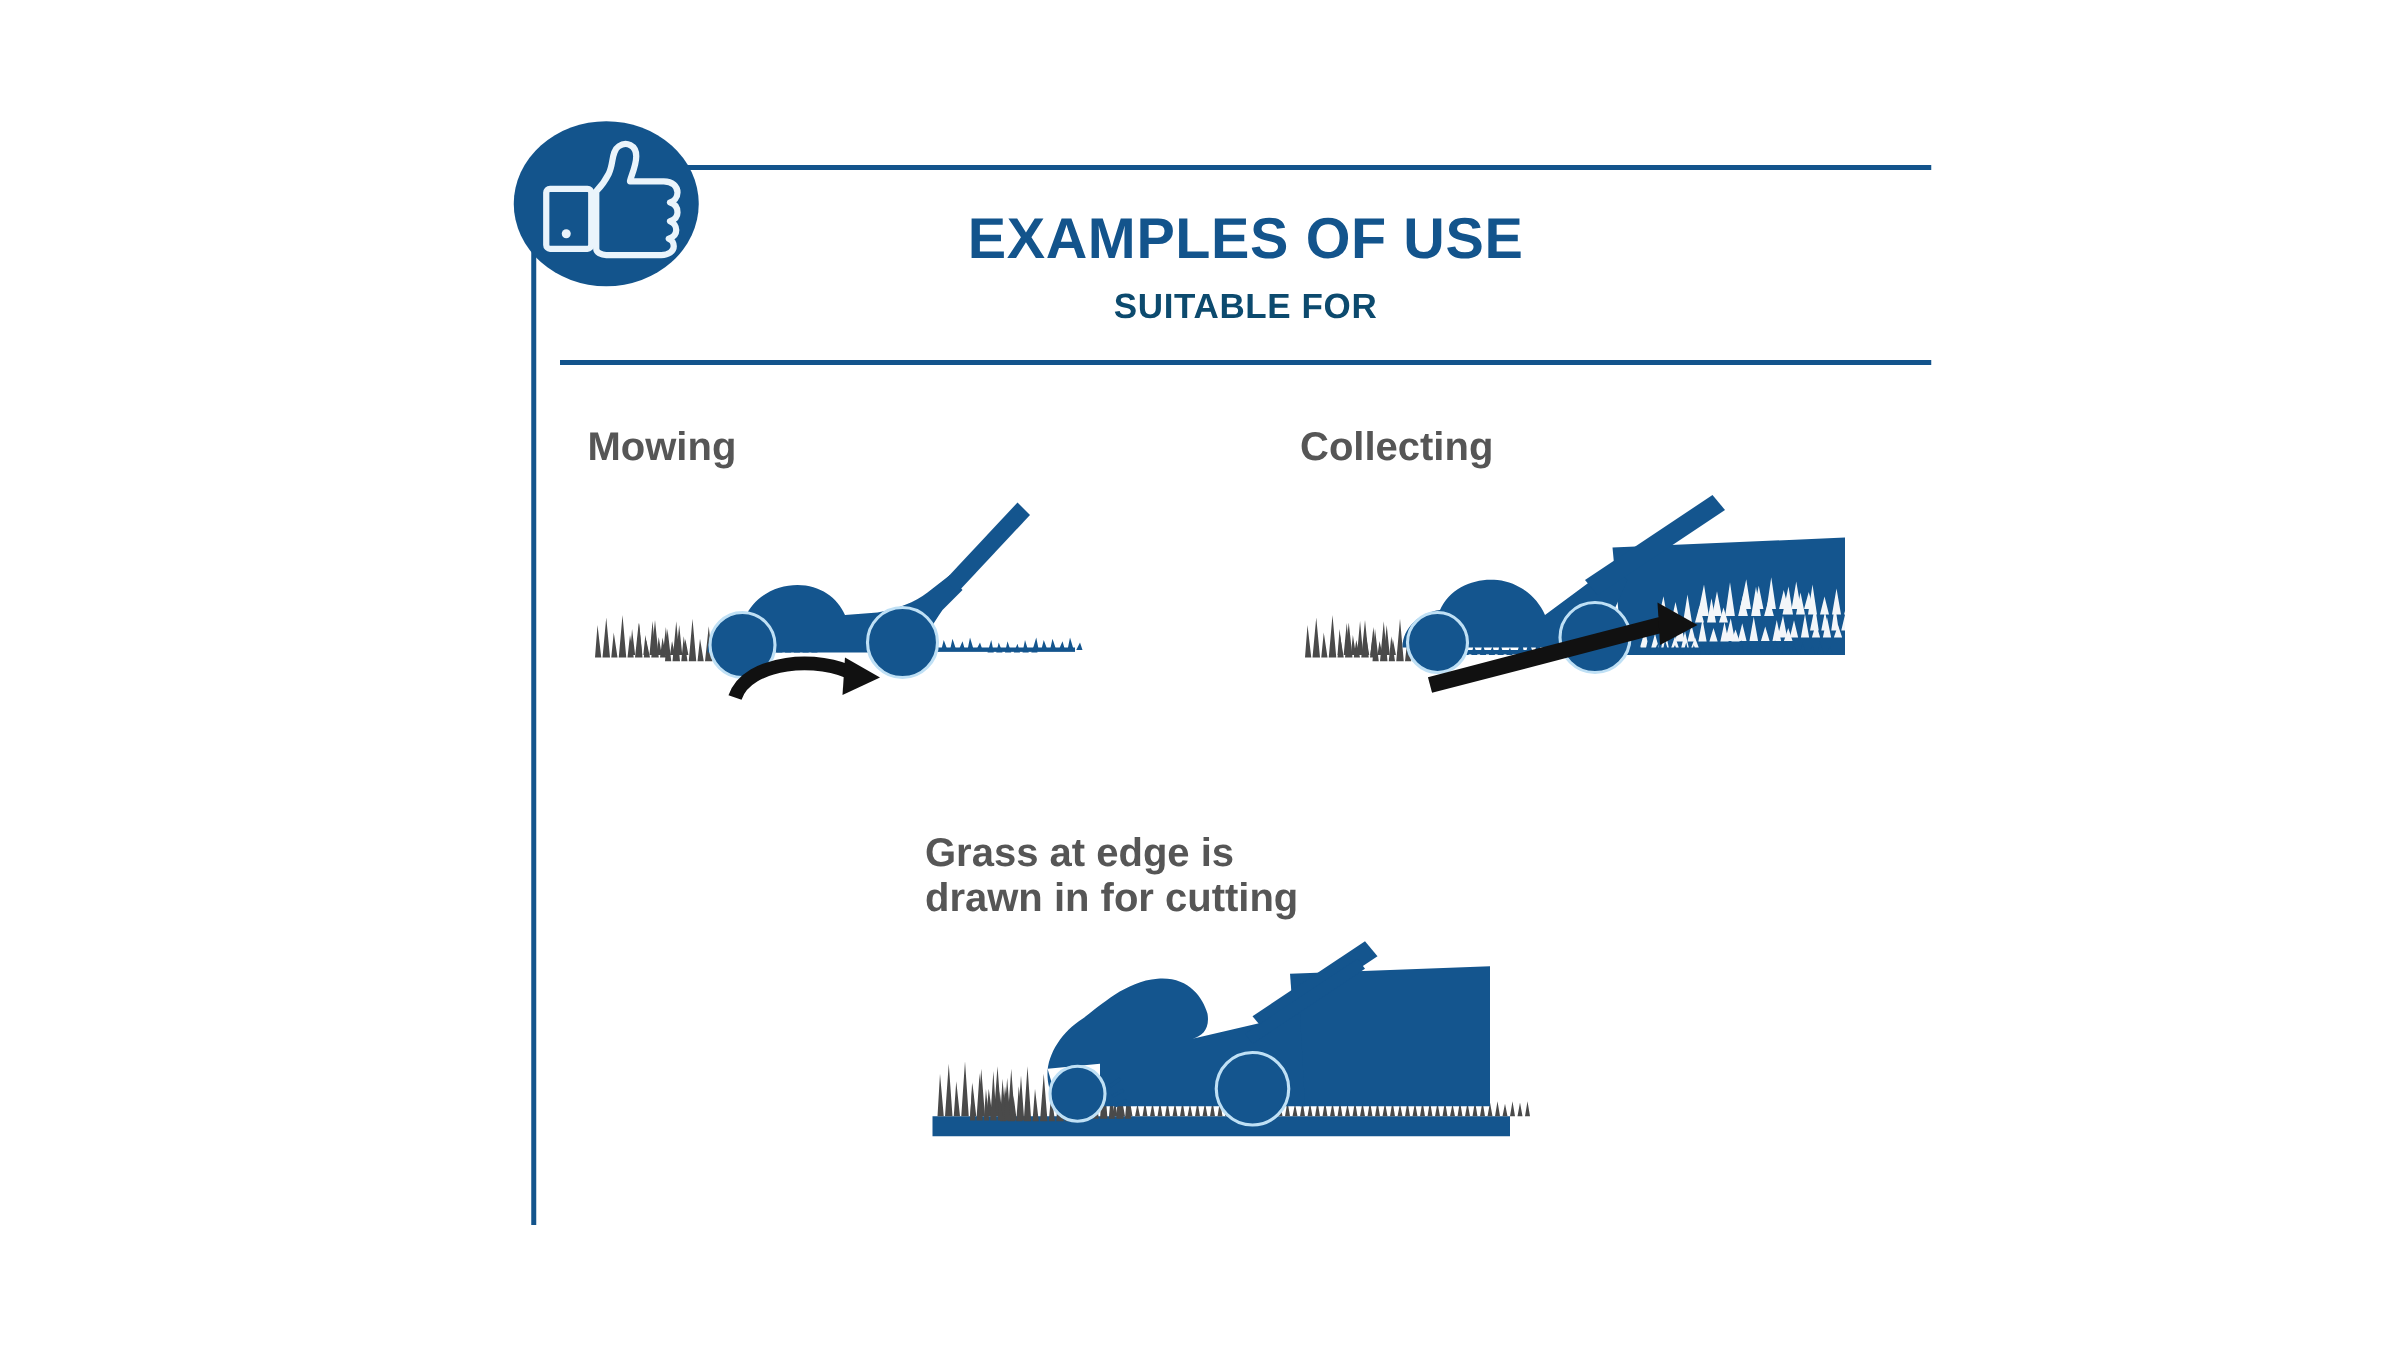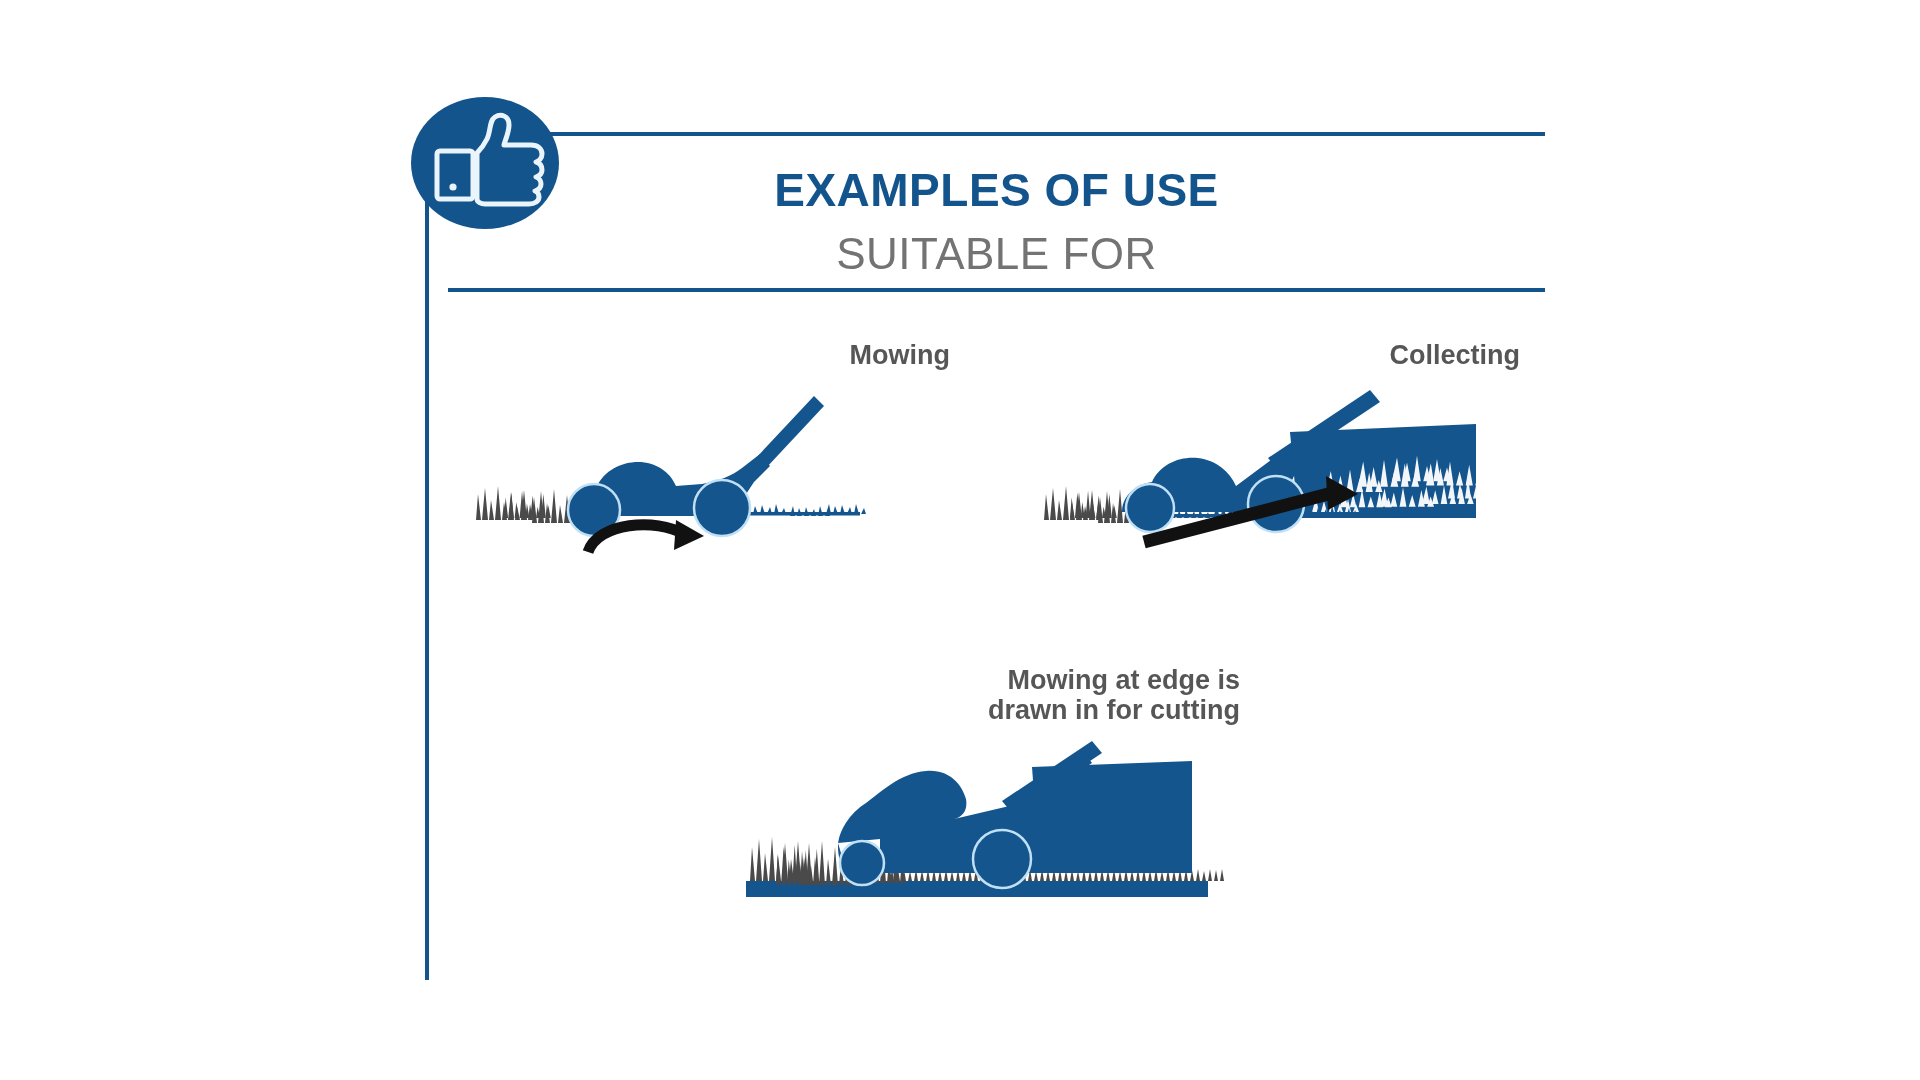--- a/index.html
+++ b/index.html
@@ -71,37 +71,37 @@
   }
   .title-main {
     font-size: 46px;
     font-weight: bold;
     color: #13548c;
     letter-spacing: 0.5px;
     line-height: 1.05;
     margin: 16px;
   }
   .title-sub {
-    font-size: 44px;
-    font-weight: normal;
-    color: #737373;
+    font-size: 28px;
+    font-weight: bold;
+    color: #0c4a6e;
     letter-spacing: 0.5px;
     line-height: 1.1;
     margin: 4px 0 0 0;
   }
 
   
   .cell {
     position: absolute;
   }
   .cell-label {
-    font-size: 27px;
+    font-size: 32px;
     font-weight: bold;
     color: #565656;
-    text-align: right;
+    text-align: left;
     line-height: 1.12;
     margin: 0;
     white-space: pre-line;
   }
   .cell-figure {
     margin-top: 14px;
   }
   .cell-figure svg { display: block; }
 
   #cell-mowing     { left: 470px;  top: 340px;  width: 480px; }
@@ -265,21 +265,21 @@
         <circle cx="110" cy="124" r="24" fill="#14558e" stroke="#bfe0f5" stroke-width="2.5"></circle>
         <circle cx="236" cy="120" r="28" fill="#14558e" stroke="#bfe0f5" stroke-width="2.5"></circle>
 
         <path d="M104 158 L296 108" fill="none" stroke="#111111" stroke-width="13"></path>
         <path d="M286 92 L318 110 L288 126 Z" fill="#111111"></path>
       </svg>
     </div>
   </div>
 
   <div class="cell" id="cell-edge">
-    <p class="cell-label">Mowing at edge is
+    <p class="cell-label">Grass at edge is
 drawn in for cutting</p>
     <div class="cell-figure">
       <svg width="500" height="180" viewBox="0 0 500 180" xmlns="http://www.w3.org/2000/svg">
         <defs>
           <g id="tuftC">
             <path d="M0 46 L2 12 L5 46 Z M6 46 L9 4 L12 46 Z M13 46 L15 18 L18 46 Z
                      M19 46 L22 2 L25 46 Z M26 46 L28 20 L31 46 Z M32 46 L35 8 L38 46 Z
                      M39 46 L41 24 L44 46 Z M45 46 L48 6 L51 46 Z M52 46 L54 22 L57 46 Z" fill="#4a4a4a"></path>
           </g>
           <g id="stubble">

